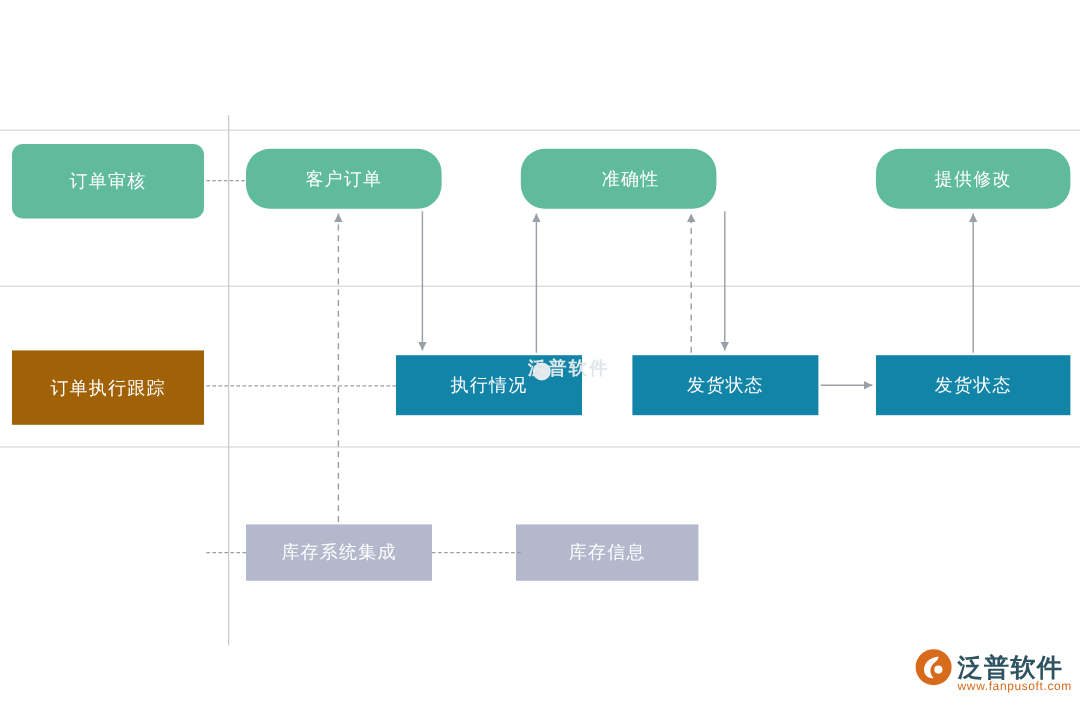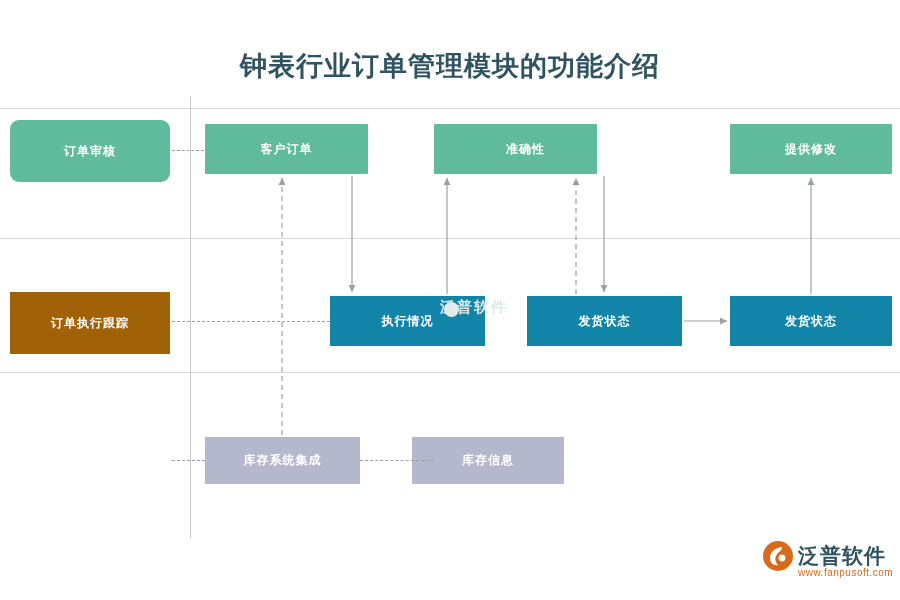--- a/index.html
+++ b/index.html
@@ -39,28 +39,28 @@
     position: absolute;
     width: 1px;
     background: #c9c9c9;
   }
   .node {
     position: absolute;
     display: flex;
     align-items: center;
     justify-content: center;
     color: #ffffff;
-    font-weight: bold;
-    font-size: 12px;
+    font-weight: normal;
+    font-size: 15px;
     letter-spacing: 1px;
     box-sizing: border-box;
   }
   .node.green {
     background: #5fbb9b;
-    border-radius: 1px;
+    border-radius: 20px;
   }
   .node.teal {
     background: #1284a8;
   }
   .node.gray {
     background: #b3b8cc;
   }
   .node.label-green {
     background: #5fbb9b;
     border-radius: 9px;
@@ -128,21 +128,20 @@
     height: 15px;
     border-radius: 50%;
     background: #e3ebee;
   }
 </style>
 </head>
 <body>
 
 <div id="canvas">
 
-  <div class="title">钟表行业订单管理模块的功能介绍</div>
 
   <div class="hline" style="left:0px; top:108px; width:900px;"></div>
   <div class="hline" style="left:0px; top:238px; width:900px;"></div>
   <div class="hline" style="left:0px; top:372px; width:900px;"></div>
 
   <div class="vline" style="left:190px; top:96px; height:442px;"></div>
 
   <div class="node label-green" style="left:10px; top:120px; width:160px; height:62px;">
     <span>订单审核</span>
   </div>
@@ -177,21 +176,21 @@
     <span>发货状态</span>
   </div>
 
   <div class="dashed-h" style="left:172px; top:321px; width:158px;"></div>
 
 
   <div class="node gray" style="left:205px; top:437px; width:155px; height:47px;align-items:center;">
     <span>库存系统集成</span>
   </div>
 
-  <div class="node gray" style="left:412px; top:437px; width:152px; height:47px;">
+  <div class="node gray" style="left:430px; top:437px; width:152px; height:47px;">
     <span>库存信息</span>
   </div>
 
   <div class="dashed-h" style="left:172px; top:460px; width:33px;"></div>
   <div class="dashed-h" style="left:360px; top:460px; width:74px;"></div>
 
   <svg class="connector" width="900" height="600" style="left:0; top:0;" viewBox="0 0 900 600">
     <defs>
       <marker id="arrowGray" markerWidth="8" markerHeight="8" refX="6" refY="3" orient="auto" markerUnits="strokeWidth">
         <path d="M0,0 L6,3 L0,6 z" fill="#9aa0a6"></path>

